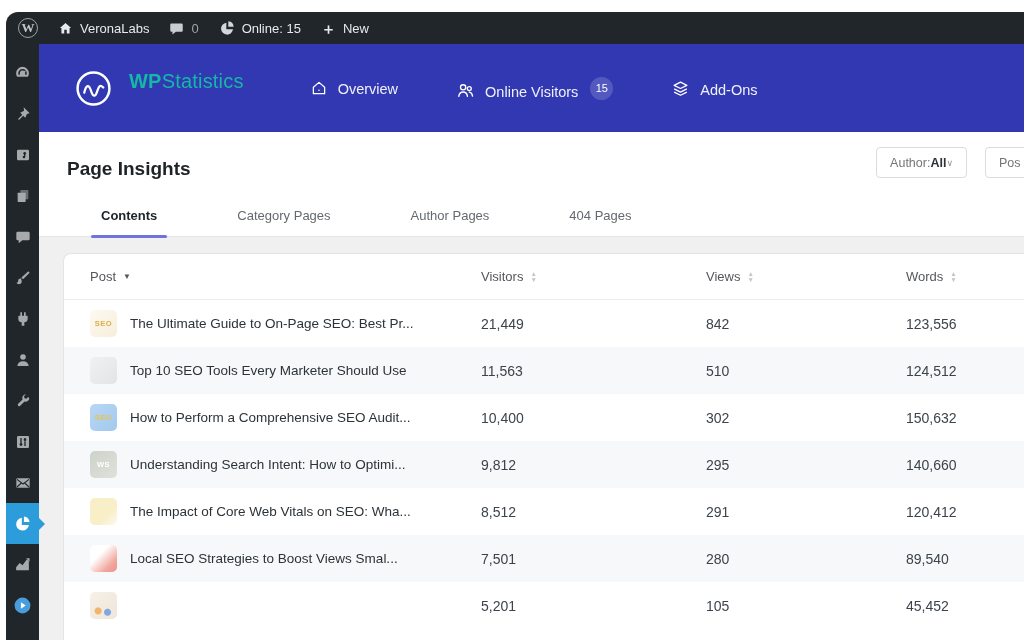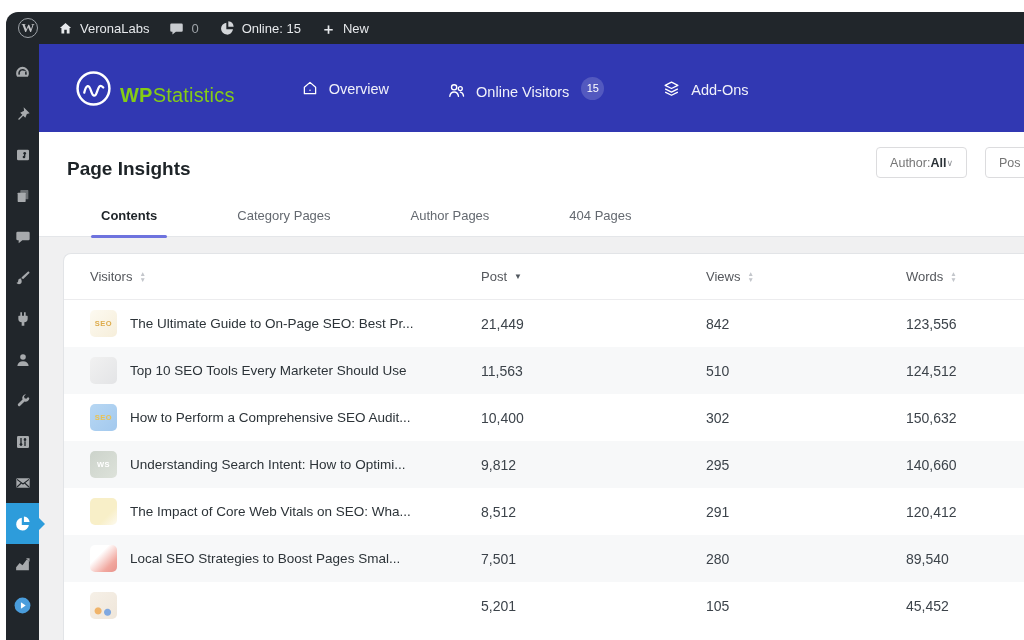--- a/index.html
+++ b/index.html
@@ -30,21 +30,21 @@
   .sb-item.active { background:#2d9cdb; }
   .sb-item.active::after { content:""; position:absolute; right:-6px; top:50%; margin-top:-6px;
     border-top:6px solid transparent; border-bottom:6px solid transparent; border-left:6px solid #2d9cdb; }
 
   
   .main { flex:1; display:flex; flex-direction:column; min-width:0; background:#fff; position:relative; }
 
   
   .pluginbar { height:88px; background:#3138b2; display:flex; align-items:center;
                padding:0 36px; flex:0 0 auto; }
-  .brand { display:flex; align-items:flex-end; gap:8px; color:#84cc16; cursor:pointer; }
+  .brand { display:flex; align-items:flex-start; gap:17px; color:#14b8a6; cursor:pointer; }
   .brand-name { font-size:20px; letter-spacing:.2px; }
   .brand-name b { font-weight:700; }
   .plugin-nav { display:flex; align-items:center; gap:58px; margin-left:66px; }
   .nav-item { display:flex; align-items:flex-end; gap:10px; color:rgba(255,255,255,.93);
               font-size:14.5px; cursor:pointer; }
   .nav-badge { min-width:23px; height:23px; border-radius:50%; background:rgba(255,255,255,.17);
                color:#fff; font-size:11px; display:grid; place-items:center; margin-left:2px; }
 
   
   .page-head { height:74px; position:relative; flex:0 0 auto; background:#fff; }
@@ -272,29 +272,29 @@
         <div class="tab">Category Pages</div>
         <div class="tab">Author Pages</div>
         <div class="tab">404 Pages</div>
       </div>
 
       <div class="content-bg">
         <div class="card">
 
           <div class="trow thead">
             <div class="th">
+              <span>Post</span>
+              <span class="post-caret">▼</span>
+            </div>
+            <div class="th">
               <span>Visitors</span>
               <span class="sort">
                   <span>▲</span>
                   <span>▼</span>
                 </span>
-            </div>
-            <div class="th">
-              <span>Post</span>
-              <span class="post-caret">▼</span>
             </div>
             <div class="th">
               <span>Views</span>
               <span class="sort">
                   <span>▲</span>
                   <span>▼</span>
                 </span>
             </div>
             <div class="th">
               <span>Words</span>
@@ -351,21 +351,21 @@
               <span class="post-title">The Impact of Core Web Vitals on SEO: Wha...</span>
             </div>
             <div class="cell-num">8,512</div>
             <div class="cell-num">291</div>
             <div class="cell-num">120,412</div>
           </div>
 
           <div class="trow">
             <div class="post-cell">
               <span class="thumb t6"></span>
-              <span class="post-title">Local SEO Strategies to Boost Pages Smal...</span>
+              <span class="post-title">Local SEO Strategies to Boost Views Smal...</span>
             </div>
             <div class="cell-num">7,501</div>
             <div class="cell-num">280</div>
             <div class="cell-num">89,540</div>
           </div>
 
           <div class="trow">
             <div class="post-cell">
               <span class="thumb t7"></span>
             </div>

